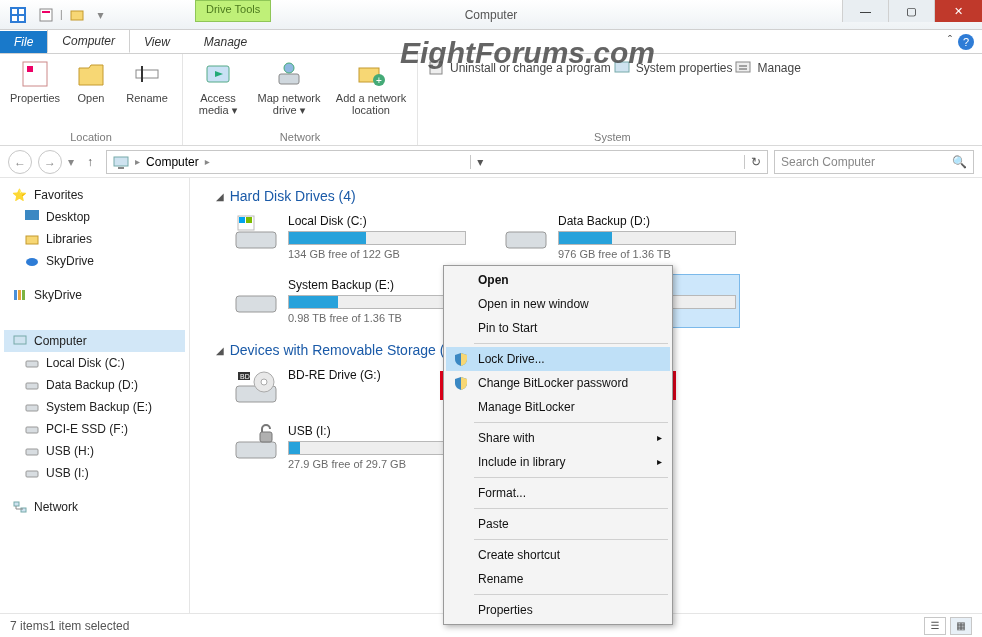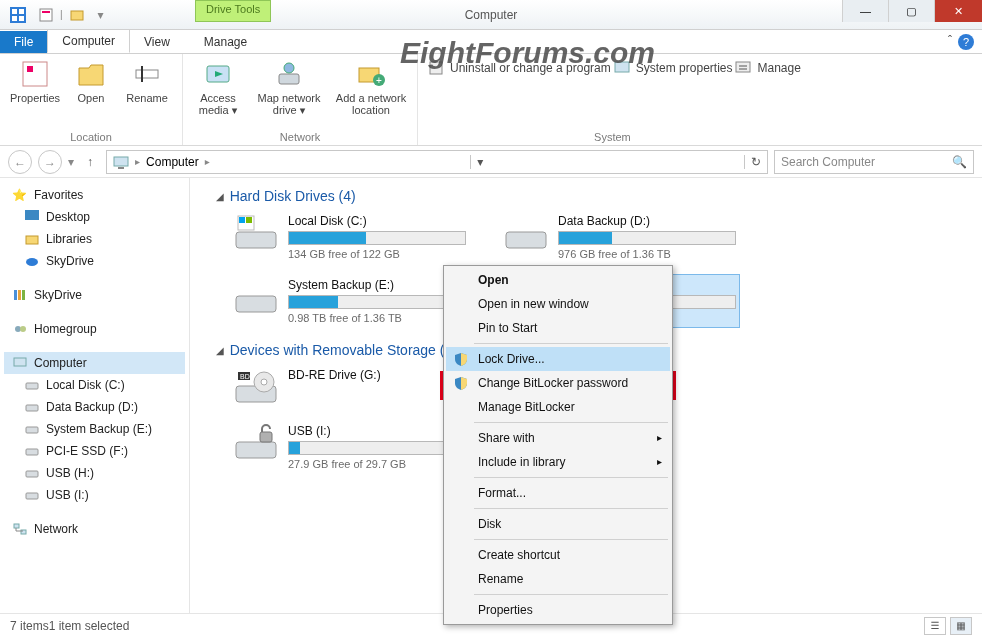--- a/index.html
+++ b/index.html
@@ -10,21 +10,21 @@
 .win-ico { width:16px; height:16px; margin:0 6px; display:inline-flex; align-items:center; justify-content:center; }
 .qat { display:flex; gap:4px; align-items:center; margin-left:4px; }
 .qat .ico { width:20px; height:20px; display:flex; align-items:center; justify-content:center; }
 .drive-tools { position:absolute; left:195px; top:0; height:22px; background:#bff078; border:1px solid #8fc657; padding:2px 10px; font-size:11px; color:#4c7a1e; }
 .title-text { position:absolute; left:50%; transform:translateX(-50%); font-size:12px; color:#555; }
 .win-controls { position:absolute; right:0; top:0; display:flex; }
 .win-controls div { width:46px; height:22px; display:flex; align-items:center; justify-content:center; font-size:11px; background:#e9eef2; border-left:1px solid #d0d0d0; }
 .win-controls .close { background:#c0392b; color:#fff; width:48px; }
 
 
-.tabs { height:24px; display:flex; align-items:flex-end; border-bottom:1px solid #d0d0d0; background:#fff; }
+.tabs { height:24px; display:flex; align-items:flex-end; border-bottom:1px solid #d0d0d0; background:#fff;font-style:italic; }
 .tab { padding:4px 14px; font-size:12px; color:#333; }
 .tab.file { background:#1979ca; color:#fff; }
 .tab.active { border:1px solid #d0d0d0; border-bottom:1px solid #fff; background:#fff; }
 
 
 .ribbon { height:92px; background:#fff; border-bottom:1px solid #d9d9d9; display:flex; position:relative; }
 .rgroup { border-right:1px solid #e5e5e5; padding:4px 6px 0 6px; display:flex; flex-direction:column; align-items:center; }
 .rgroup .row { display:flex; gap:6px; }
 .rbtn { display:flex; flex-direction:column; align-items:center; width:58px; font-size:11px; color:#444; text-align:center; }
 .rbtn .bicon { width:32px; height:32px; margin-bottom:2px; display:flex; align-items:center; justify-content:center; }
@@ -294,29 +294,20 @@
         <span class="t-icon">
           <svg width="14" height="14">
             <rect x="1" y="2" width="3" height="10" fill="#4a90d9"></rect>
             <rect x="5" y="2" width="3" height="10" fill="#e8a33d"></rect>
             <rect x="9" y="2" width="3" height="10" fill="#7cb342"></rect>
           </svg>
         </span>
         <span>SkyDrive</span>
       </div>
     <div class="tree-gap"></div>
-    <div class="tree-item l1">
-        <span class="t-icon">
-          <svg width="14" height="14">
-            <circle cx="5" cy="7" r="3" fill="#8ab"></circle>
-            <circle cx="10" cy="7" r="3" fill="#bc8"></circle>
-          </svg>
-        </span>
-        <span>Homegroup</span>
-      </div>
     <div class="tree-gap"></div>
     <div class="tree-item l1 sel">
         <span class="t-icon">
           <svg width="14" height="14">
             <rect x="1" y="2" width="12" height="8" fill="#cfe3f0" stroke="#7aa"></rect>
           </svg>
         </span>
         <span>Computer</span>
       </div>
     <div class="tree-item">
@@ -506,21 +497,21 @@
           <path d="M7 1l6 2v4c0 4-3 6-6 7z" fill="#f7d774"></path>
         </svg>
       </span><span>Change BitLocker password</span></div>
   <div class="mi">Manage BitLocker</div>
   <div class="sep"></div>
   <div class="mi"><span>Share with</span><span class="arrow">▸</span></div>
   <div class="mi"><span>Include in library</span><span class="arrow">▸</span></div>
   <div class="sep"></div>
   <div class="mi">Format...</div>
   <div class="sep"></div>
-  <div class="mi">Disk</div>
+  <div class="mi">Paste</div>
   <div class="sep"></div>
   <div class="mi">Create shortcut</div>
   <div class="mi">Rename</div>
   <div class="sep"></div>
   <div class="mi">Properties</div>
 </div>
 <div class="red-box" style="left:440px; top:371px; width:236px; height:29px;"></div>
 
 <div class="statusbar">
   <span>7 items</span>

